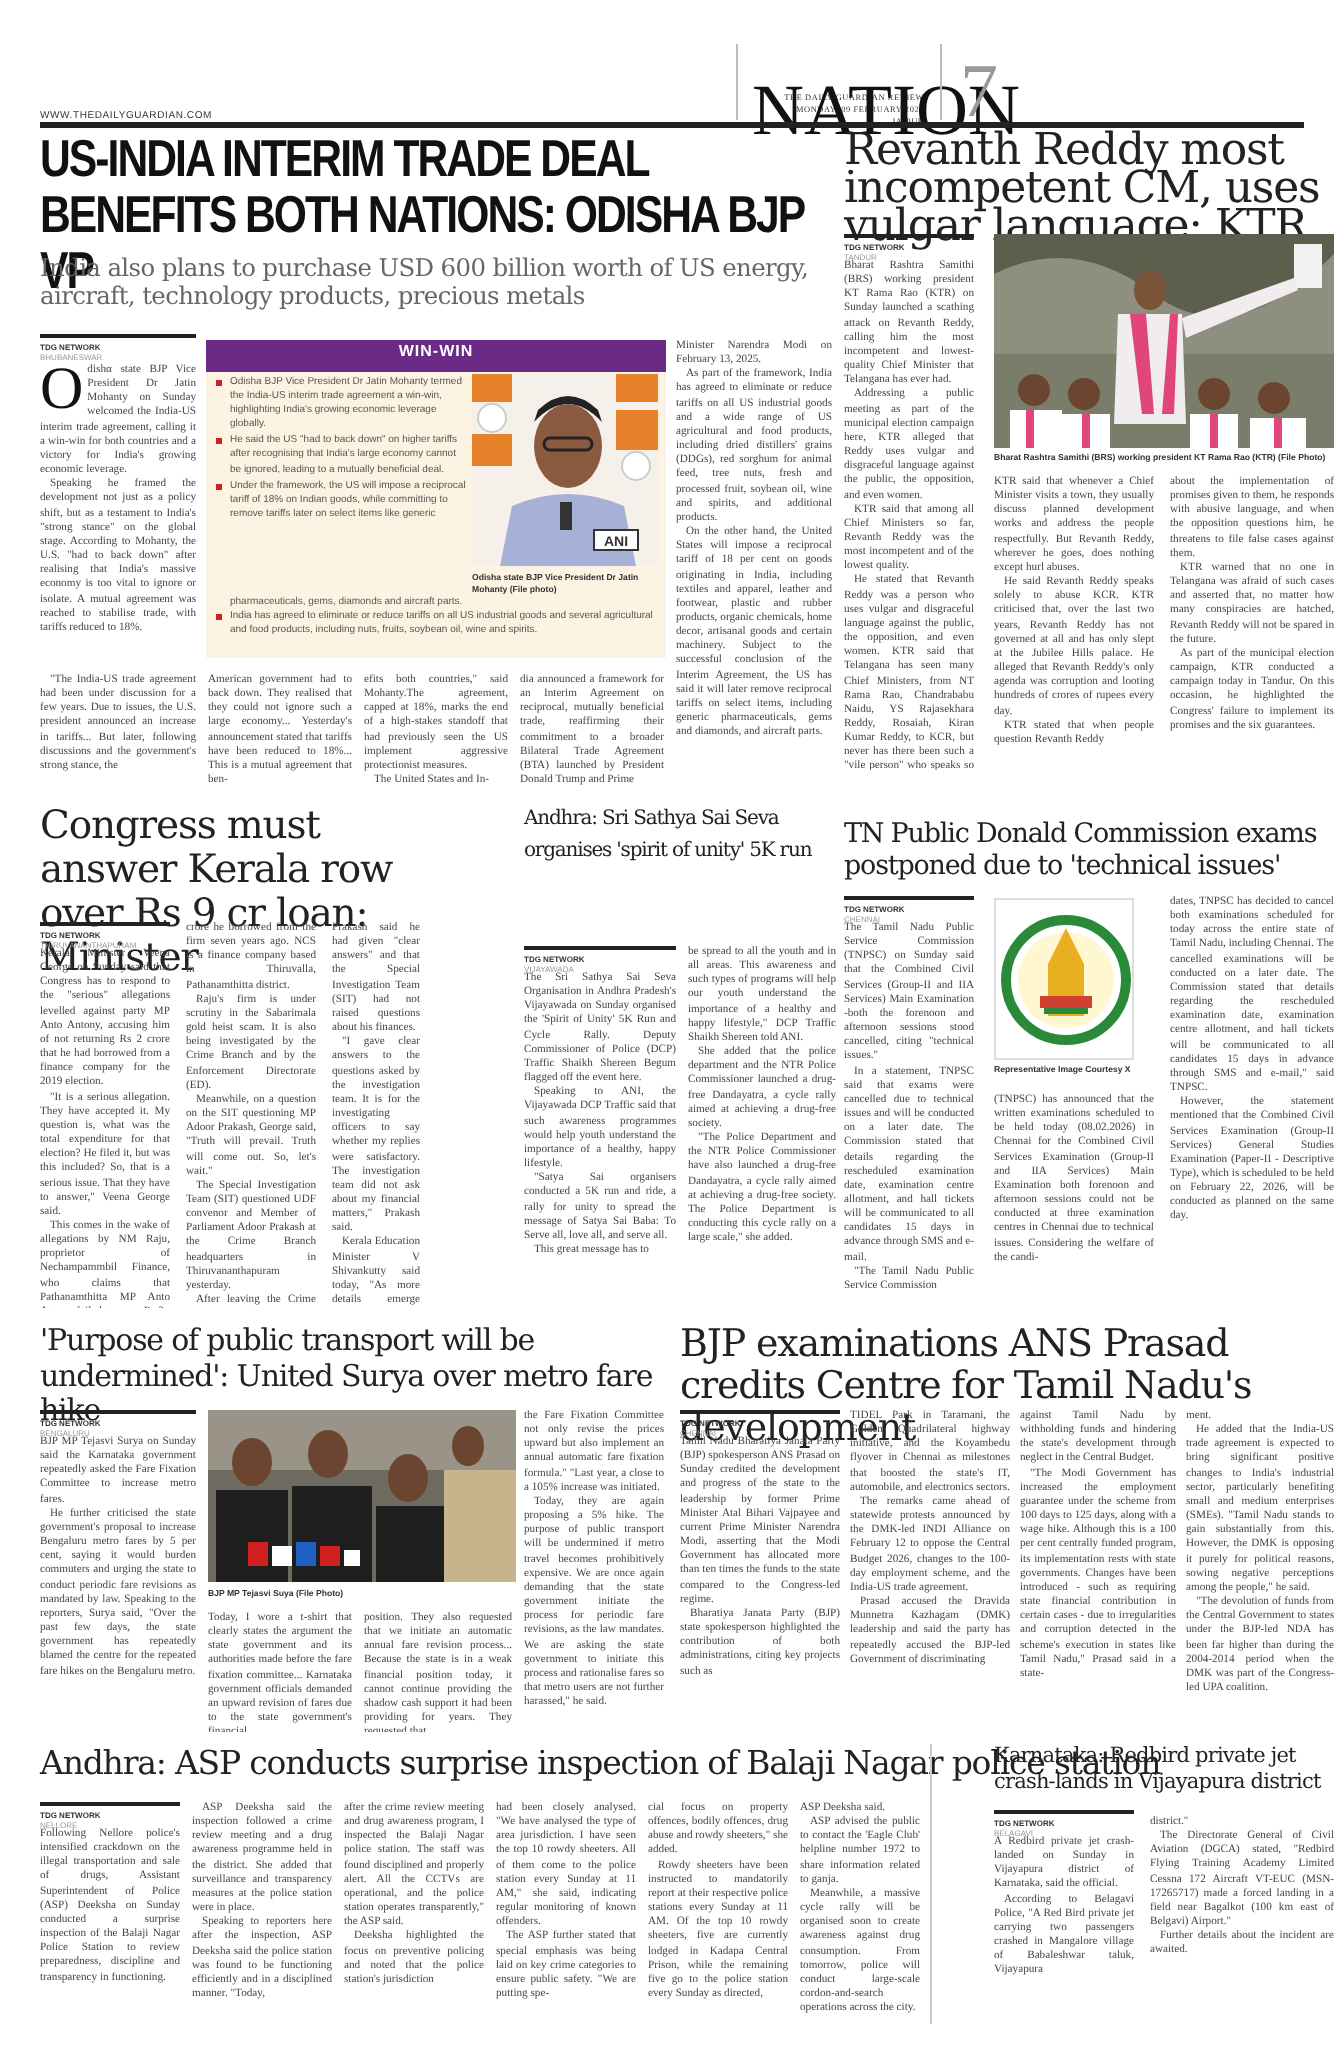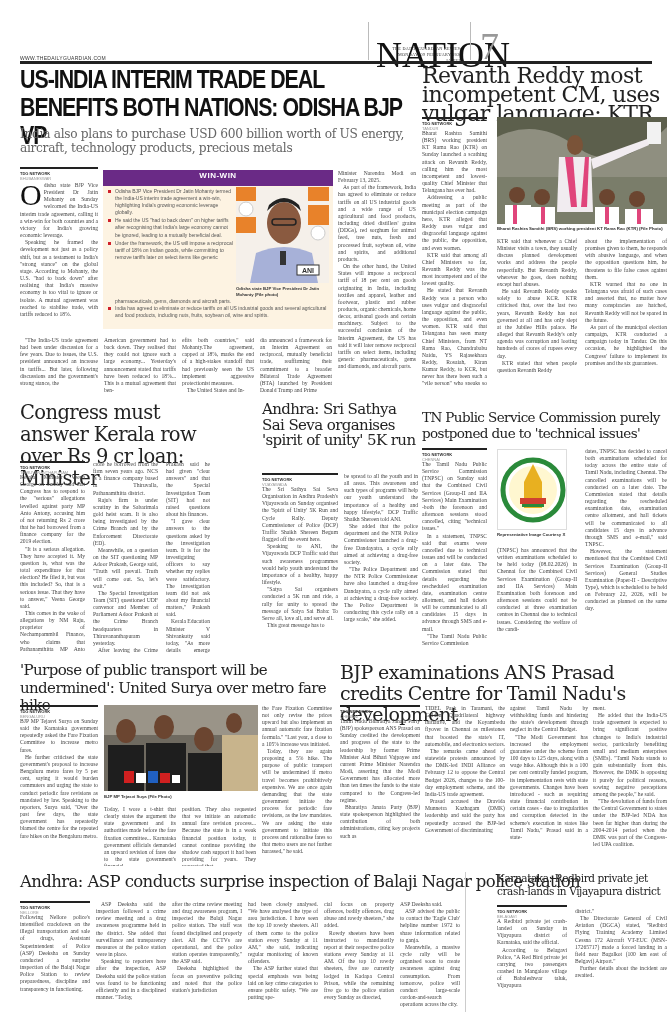--- a/index.html
+++ b/index.html
@@ -181,37 +181,37 @@
     <p>Meanwhile, on a question on the SIT questioning MP Adoor Prakash, George said, "Truth will prevail. Truth will come out. So, let's wait."</p>
     <p>The Special Investigation Team (SIT) questioned UDF convenor and Member of Parliament Adoor Prakash at the Crime Branch headquarters in Thiruvananthapuram yesterday.</p>
     <p>After leaving the Crime Branch headquarters,</p>
 </div>
 <div class="abs col" style="left:166px;top:461px;width:44px;height:193px">
   <p class="first">Prakash said he had given "clear answers" and that the Special Investigation Team (SIT) had not raised questions about his finances.</p>
     <p>"I gave clear answers to the questions asked by the investigation team. It is for the investigating officers to say whether my replies were satisfactory. The investigation team did not ask about my financial matters," Prakash said.</p>
     <p>Kerala Education Minister V Shivankutty said today, "As more details emerge about the involvement of Congress leaders in the Sabarimala gold heist case, AICC General Secretary KC Venugopal is attempting to distract public attention by making a cheap remark that the Chief Minister has 'lost his sense of time and place'.</p>
 </div>
 
-<h2 class="abs" style="left:262px;top:402px;width:158px;font-size:15px;line-height:15.5px">Andhra: Sri Sathya Sai Seva organises 'spirit of unity' 5K run</h2>
+<h2 class="abs" style="left:262px;top:402px;width:158px;font-size:10px;line-height:15.5px">Andhra: Sri Sathya Sai Seva organises 'spirit of unity' 5K run</h2>
 <div class="abs byline" style="left:262px;top:473px;width:76px">
   <span>TDG NETWORK</span><span class="place">VIJAYAWADA</span>
 </div>
 <div class="abs col" style="left:262px;top:486px;width:76px;height:168px">
   <p class="first">The Sri Sathya Sai Seva Organisation in Andhra Pradesh's Vijayawada on Sunday organised the 'Spirit of Unity' 5K Run and Cycle Rally. Deputy Commissioner of Police (DCP) Traffic Shaikh Shereen Begum flagged off the event here.</p>
     <p>Speaking to ANI, the Vijayawada DCP Traffic said that such awareness programmes would help youth understand the importance of a healthy, happy lifestyle.</p>
     <p>"Satya Sai organisers conducted a 5K run and ride, a rally for unity to spread the message of Satya Sai Baba: To Serve all, love all, and serve all.</p>
     <p>This great message has to</p>
 </div>
 <div class="abs col" style="left:344px;top:473px;width:74px;height:181px">
   <p class="first">be spread to all the youth and in all areas. This awareness and such types of programs will help our youth understand the importance of a healthy and happy lifestyle," DCP Traffic Shaikh Shereen told ANI.</p>
     <p>She added that the police department and the NTR Police Commissioner launched a drug-free Dandayatra, a cycle rally aimed at achieving a drug-free society.</p>
     <p>"The Police Department and the NTR Police Commissioner have also launched a drug-free Dandayatra, a cycle rally aimed at achieving a drug-free society. The Police Department is conducting this cycle rally on a large scale," she added.</p>
 </div>
 
-<h2 class="abs" style="left:422px;top:409px;width:245px;font-size:13.5px;line-height:16px">TN Public Service Commission purely postponed due to 'technical issues'</h2>
+<h2 class="abs" style="left:422px;top:409px;width:245px;font-size:13.5px;line-height:16px">TN Public Donald Commission exams postponed due to 'technical issues'</h2>
 <div class="abs byline" style="left:422px;top:448px;width:65px">
   <span>TDG NETWORK</span><span class="place">CHENNAI</span>
 </div>
 <div class="abs col" style="left:422px;top:461px;width:65px;height:193px">
   <p class="first">The Tamil Nadu Public Service Commission (TNPSC) on Sunday said that the Combined Civil Services (Group-II and IIA Services) Main Examination -both the forenoon and afternoon sessions stood cancelled, citing "technical issues."</p>
     <p>In a statement, TNPSC said that exams were cancelled due to technical issues and will be conducted on a later date. The Commission stated that details regarding the rescheduled examination date, examination centre allotment, and hall tickets will be communicated to all candidates 15 days in advance through SMS and e-mail.</p>
     <p>"The Tamil Nadu Public Service Commission</p>
 </div>
 <div class="abs photo" style="left:497px;top:449px;width:70px;height:81px;background:#fff;border:1px solid #ddd">
   <svg width="70" height="81" viewBox="0 0 70 81">

